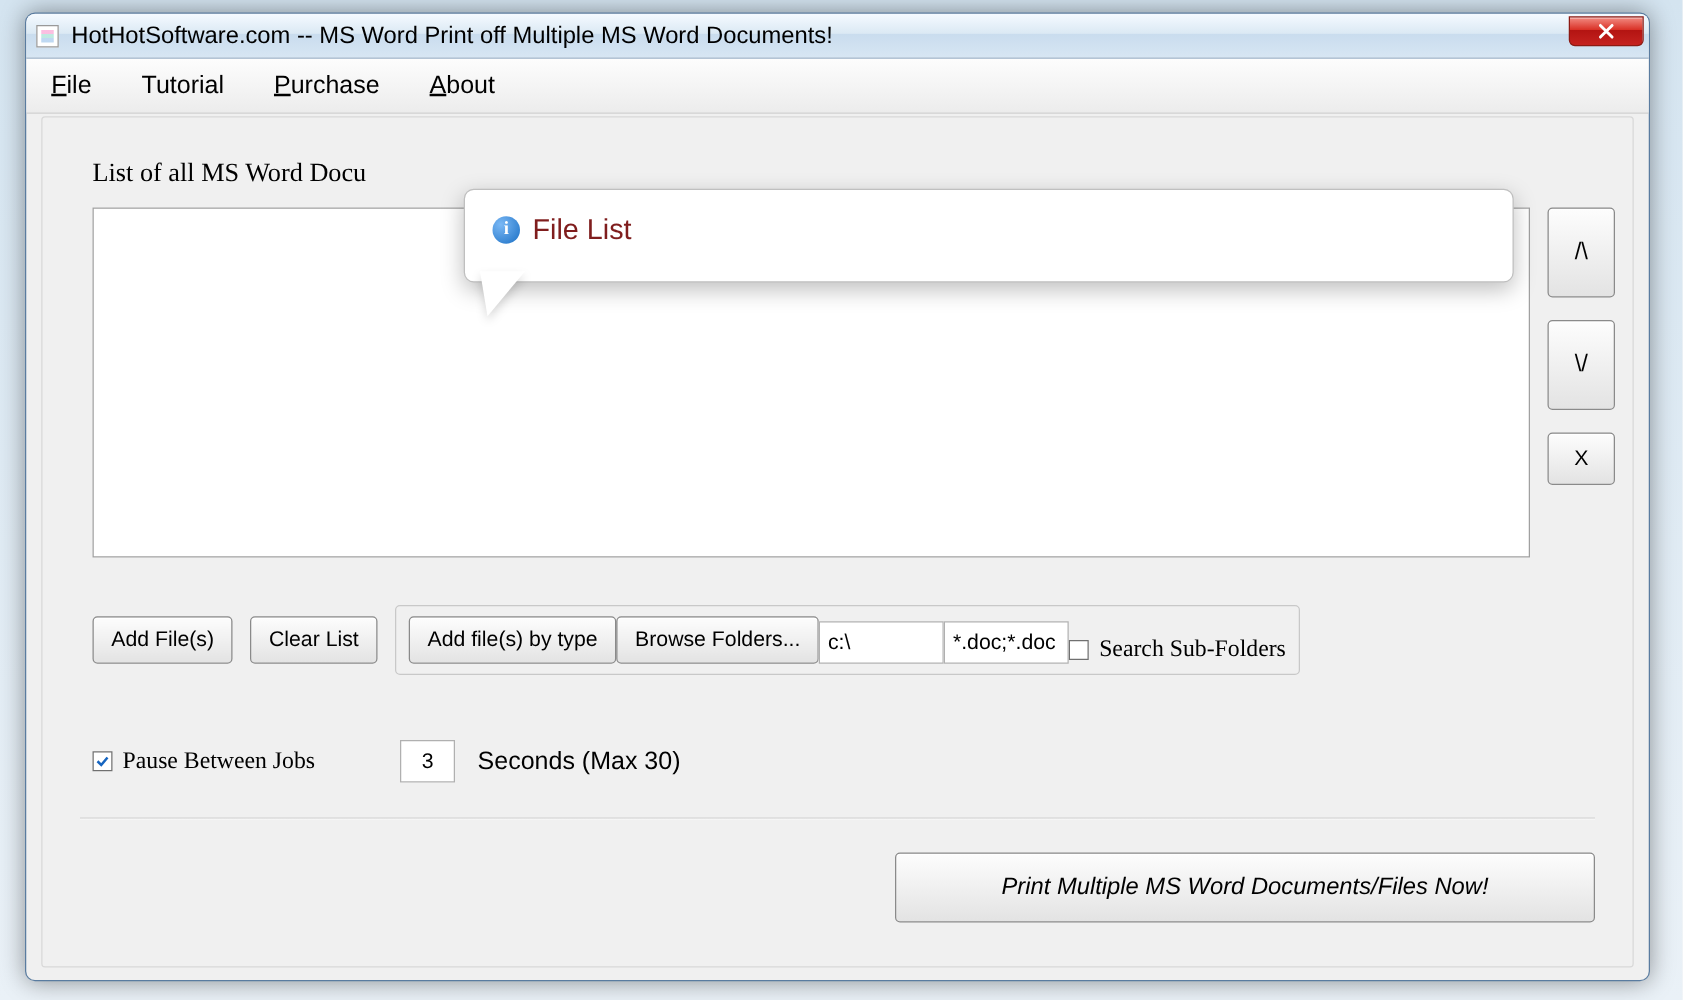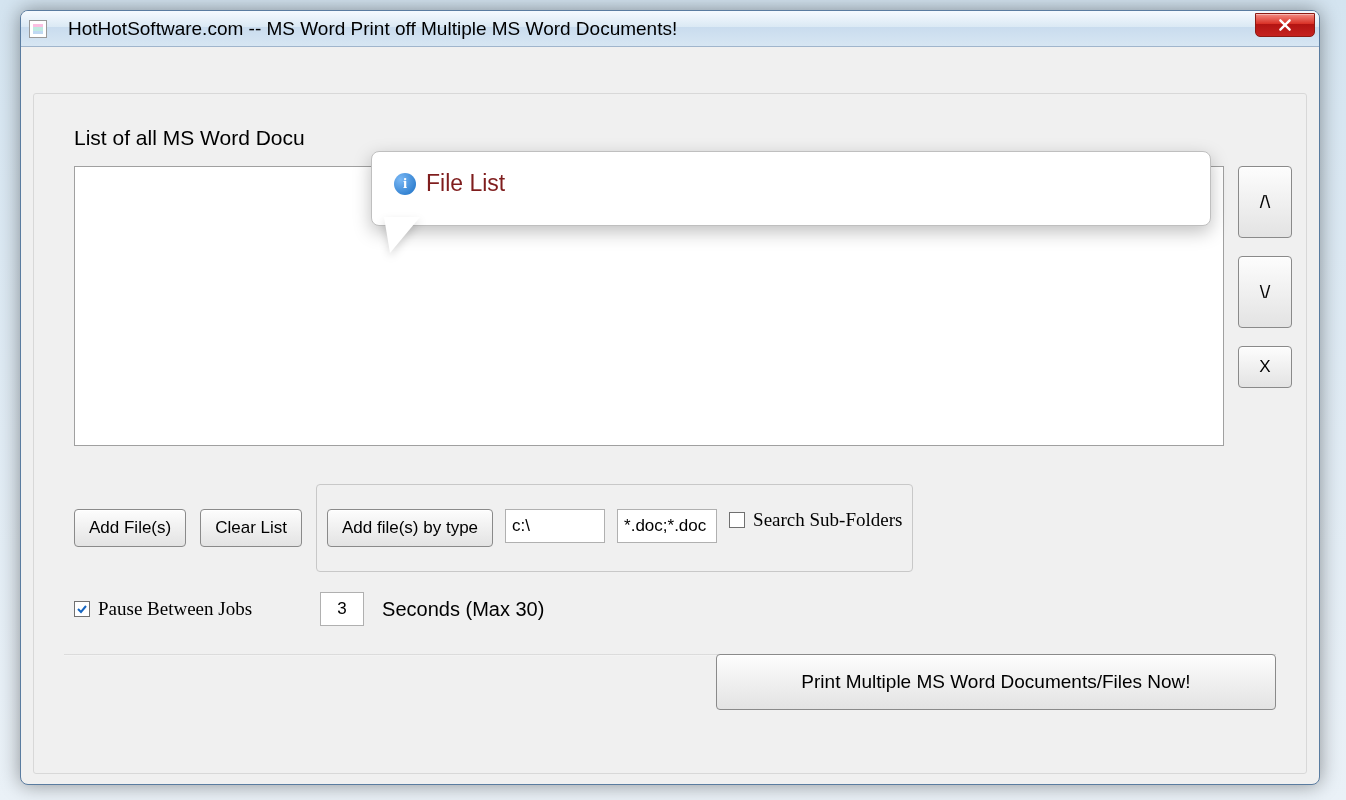--- a/index.html
+++ b/index.html
@@ -28,21 +28,20 @@
     overflow: hidden;
   }
   .titlebar {
     height: 36px;
     background: linear-gradient(to bottom, #f5faff 0%, #dbe9f4 45%, #c9dcee 46%, #d7e6f3 100%);
     border-bottom: 1px solid #a0b5cc;
     display: flex;
     align-items: center;
     padding: 0 8px;
     position: relative;
-    gap: 11px;
   }
   .titlebar .app-icon {
     width: 18px;
     height: 18px;
     background: #fff;
     border: 1px solid #999;
     margin-right: 10px;
     position: relative;
   }
   .titlebar .app-icon::after{
@@ -89,20 +88,21 @@
     position: absolute;
     left: 12px; right: 12px; top: 82px; bottom: 10px;
     background: #f0f0f0;
     border: 1px solid #d8d8d8;
     border-radius: 3px;
   }
   .section-label {
     position: absolute;
     left: 40px; top: 32px;
     font-size: 21px;
+    font-family: Liberation Serif, serif;
   }
   .list-area {
     position: absolute;
     left: 40px;
     top: 72px;
     width: 1150px;
     height: 280px;
     background: #fff;
     border: 1px solid #a0a0a0;
   }
@@ -138,24 +138,23 @@
     position: absolute;
     left: 40px;
     top: 390px;
     display: flex;
     align-items: center;
     gap: 14px;
   }
   .group-box {
     border: 1px solid #c8c8c8;
     border-radius: 4px;
-    padding: 24px 10px;
-    display: flex;
-    align-items: flex-start;
-    gap: 12px;
+    padding: 8px 10px;
+    display: flex;
+    align-items: flex-end;
     background: #f0f0f0;
   }
   input.textfield, input.numfield {
     background: #fff;
     border: 1px solid #b0b0b0;
     padding: 6px 6px;
     font-size: 17px;
     height: 34px;
   }
   input.textfield.path { width: 100px; }
@@ -195,21 +194,22 @@
   .hr {
     position: absolute;
     left: 30px; right: 30px;
     top: 560px;
     height: 2px;
     background: linear-gradient(to bottom,#d0d0d0,#fff);
   }
   .print-btn-wrap {
     position: absolute;
     right: 30px;
-    top: 560px;
+    top: 588px;
+    font-style: italic;
   }
   .print-btn {
     width: 560px;
     height: 56px;
     font-size: 19px;
     display:flex;
     align-items:center;
     justify-content:center;
   }
   
@@ -280,38 +280,45 @@
   <div class="titlebar">
     <div class="app-icon"></div>
     <div class="title">HotHotSoftware.com -- MS Word Print off Multiple MS Word Documents!</div>
     <div class="close-btn">
       <svg viewBox="0 0 12 12">
           <path d="M2 2 L10 10 M10 2 L2 10" stroke="#fff" stroke-width="2" stroke-linecap="round"></path>
         </svg>
     </div>
   </div>
 
+  <div class="menubar">
+    <div class="menu-item"><span class="ul">F</span><span>ile</span></div>
+    <div class="menu-item">Tutorial</div>
+    <div class="menu-item"><span class="ul">P</span><span>urchase</span></div>
+    <div class="menu-item"><span class="ul">A</span><span>bout</span></div>
+  </div>
 
   <div class="content">
 
     <div class="section-label">List of all MS Word Docu</div>
 
     <div class="list-area"></div>
 
     <div class="side-btns">
       <div class="btn">/\</div>
       <div class="btn">\/</div>
       <div class="btn small">X</div>
     </div>
 
     <div class="row1">
       <div class="btn">Add File(s)</div>
       <div class="btn">Clear List</div>
       <div class="group-box">
         <div class="btn">Add file(s) by type</div>
+        <div class="btn">Browse Folders...</div>
         <input class="textfield path" value="c:\" style="">
         <input class="textfield mask" value="*.doc;*.doc" style="">
         <div class="checkbox-wrap">
           <div class="checkbox">
             
           </div>
           <span>Search Sub-Folders</span>
         </div>
       </div>
     </div>

